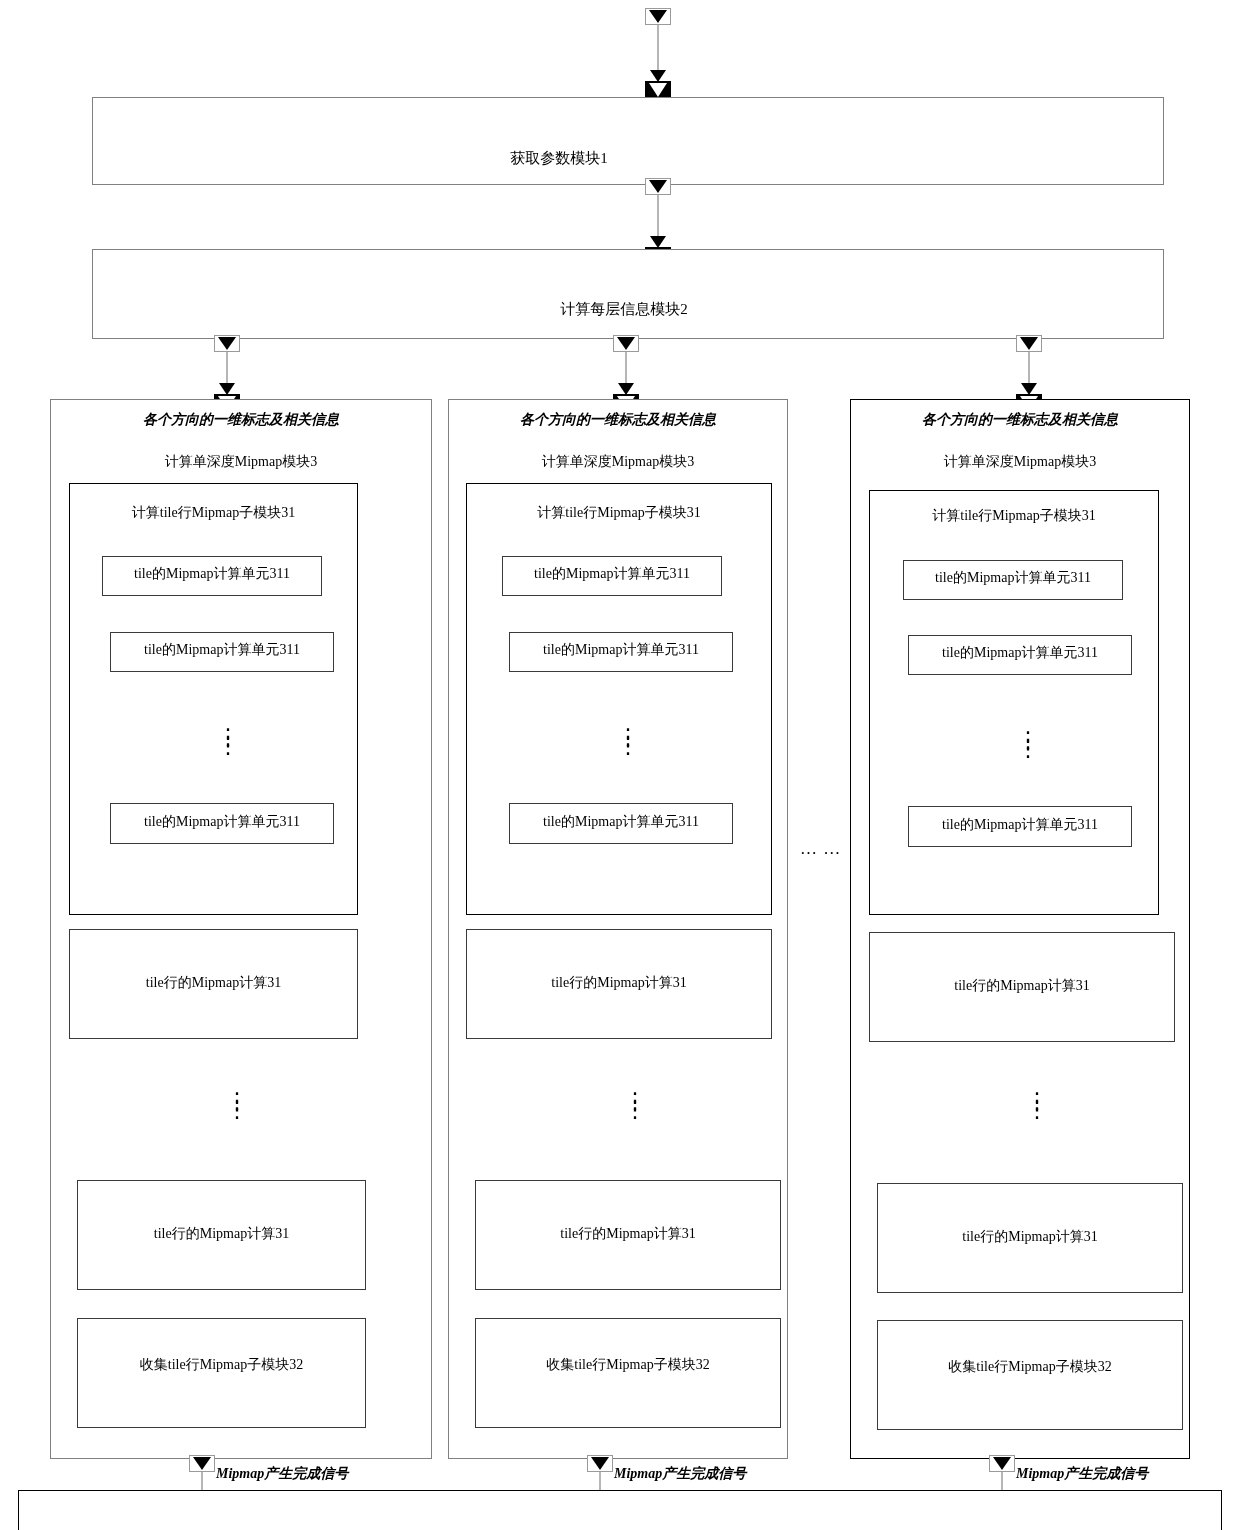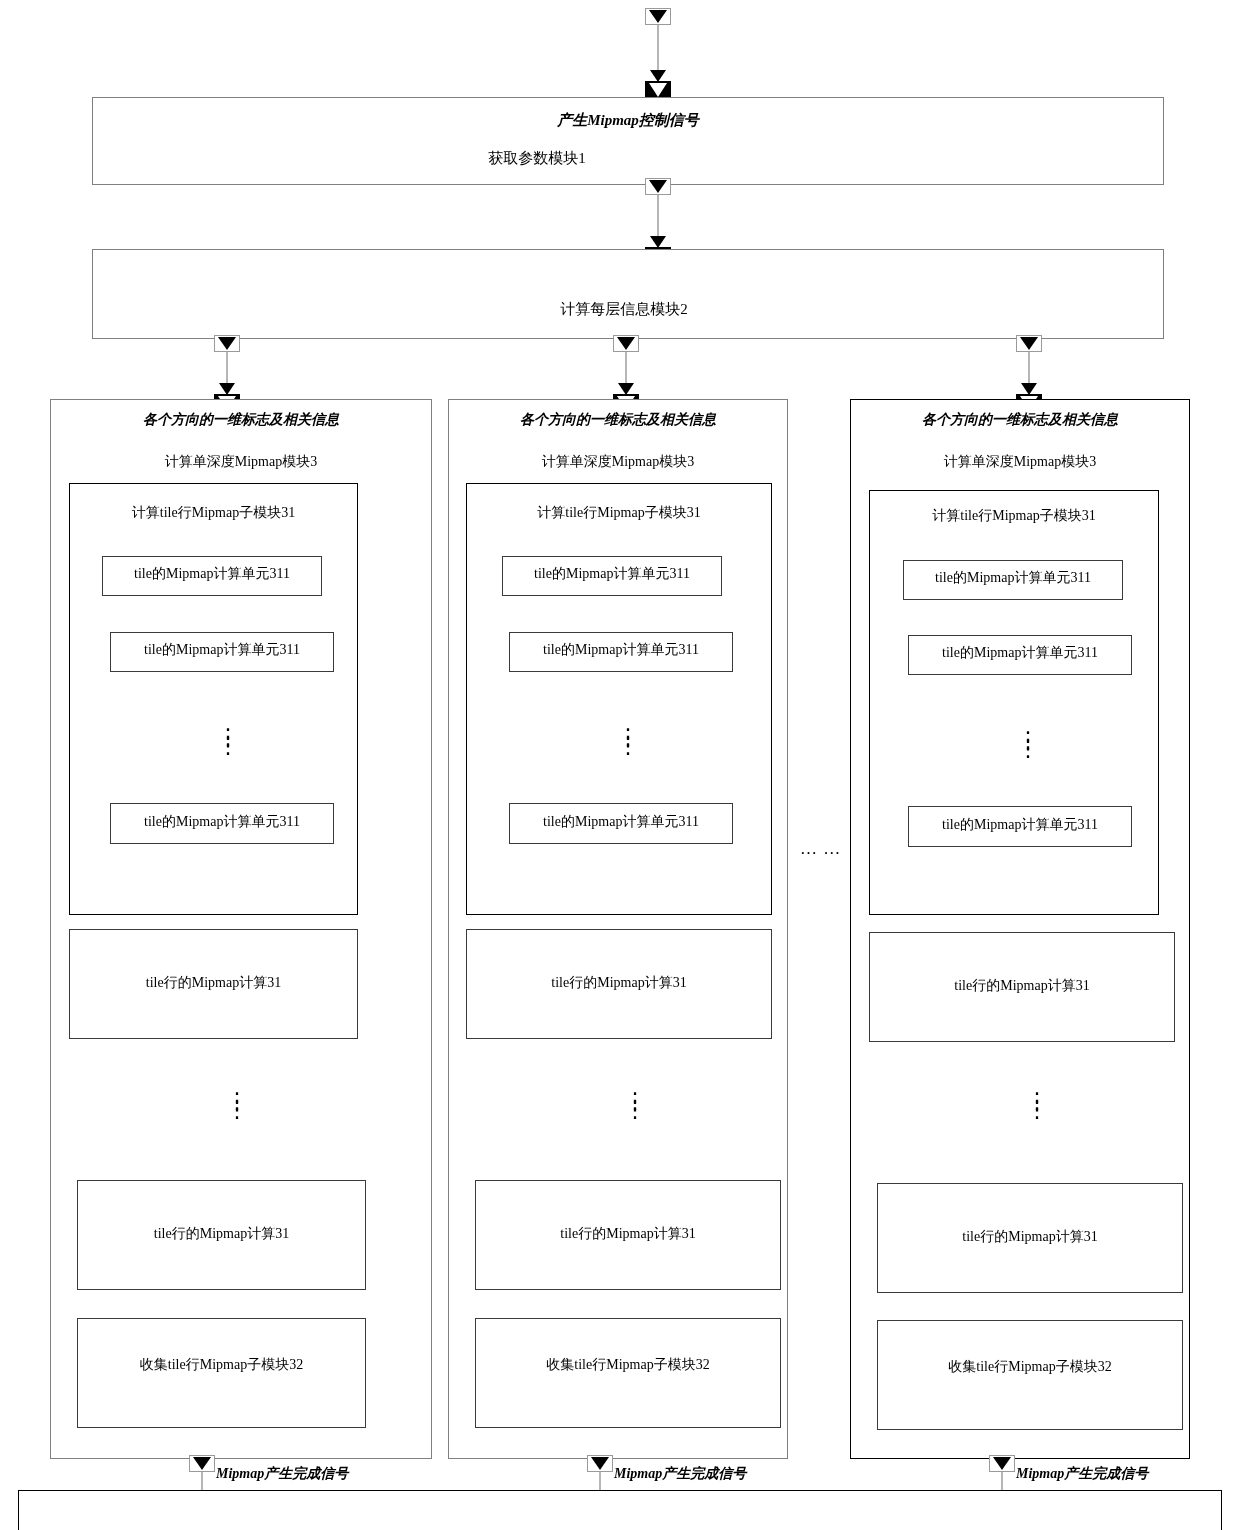--- a/index.html
+++ b/index.html
@@ -127,22 +127,21 @@
 <div id="canvas">
 
   <div class="arrow" style="left:645px; top:8px; height:84px;">
     <div class="head-top"></div>
     <div class="stem" style="top:17px; height:48px;"></div>
     <div class="mid-tri" style="top:62px;"></div>
     <div class="head-bottom" style="top:73px;"></div>
   </div>
 
   <div class="box" style="left:92px; top:97px; width:1072px; height:88px;"></div>
-  <div class="label italic" style="left:92px; top:112px; width:1072px; font-size:15px;">产生Mipmap控制信号</div>
-  <div class="label" style="left:92px; top:150px; width:890px; font-size:15px;">获取参数模块1</div>
+  <div class="label" style="left:92px; top:150px; width:890px; font-size:15px;padding-left:22px;">获取参数模块1</div>
 
   <div class="arrow" style="left:645px; top:178px; height:80px;">
     <div class="head-top"></div>
     <div class="stem" style="top:17px; height:44px;"></div>
     <div class="mid-tri" style="top:58px;"></div>
     <div class="head-bottom" style="top:69px;"></div>
   </div>
 
   <div class="box" style="left:92px; top:249px; width:1072px; height:90px;"></div>
   <div class="label" style="left:92px; top:301px; width:1064px; font-size:15px;">计算每层信息模块2</div>

